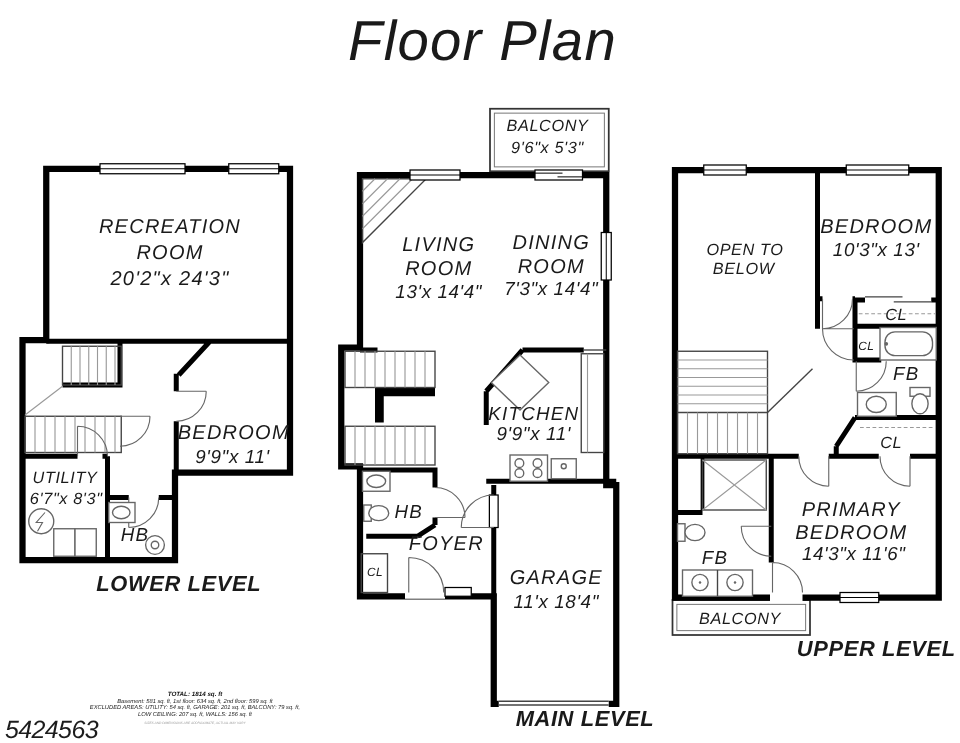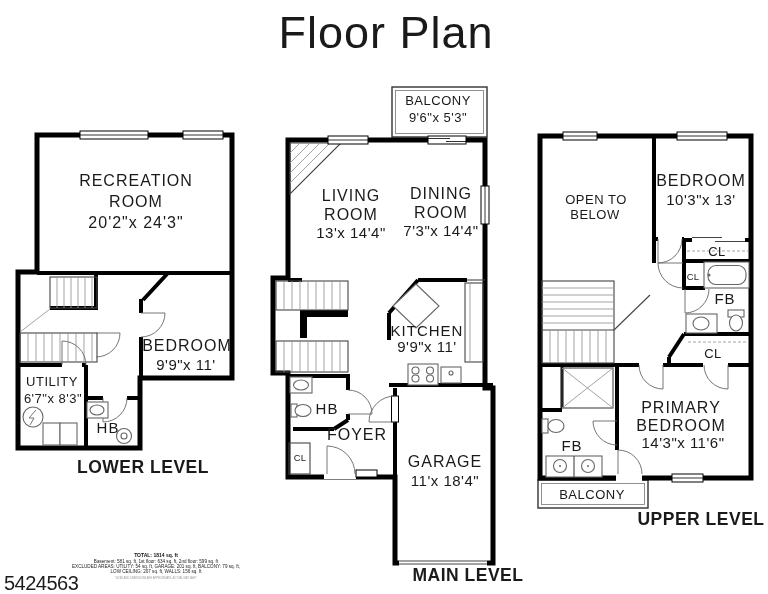--- a/index.html
+++ b/index.html
@@ -1,17 +1,17 @@
 <!DOCTYPE html>
 <html><head>
 <meta charset="utf-8">
 <style>
   html,body{margin:0;padding:0;background:#fff;}
   .canvas{position:relative;width:768px;height:594px;background:#ffffff;overflow:hidden;
-          font-family:"Liberation Sans", sans-serif;}
+          font-family:"Liberation Sans", sans-serif;font-style:italic;}
   svg text{font-family:"Liberation Sans", sans-serif;fill:#1a1a1a;}
   .t-title{font-size:45px;letter-spacing:1px;text-anchor:middle;}
   .t-room{font-size:16px;letter-spacing:1px;text-anchor:middle;}
   .t-dim{font-size:15px;letter-spacing:0.5px;text-anchor:middle;}
   .t-med{font-size:15px;letter-spacing:1px;text-anchor:middle;}
   .t-sm{font-size:13px;letter-spacing:0.5px;text-anchor:middle;}
   .t-xs{font-size:9.5px;letter-spacing:0.3px;text-anchor:middle;}
   .t-level{font-size:17.5px;font-weight:bold;letter-spacing:0.5px;text-anchor:middle;}
   .t-foot{font-size:4.6px;text-anchor:middle;fill:#222;}
   .t-foot-b{font-size:5px;font-weight:bold;text-anchor:middle;fill:#111;}

